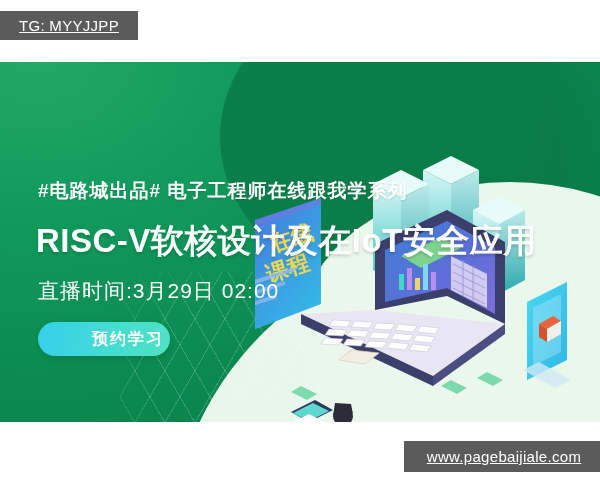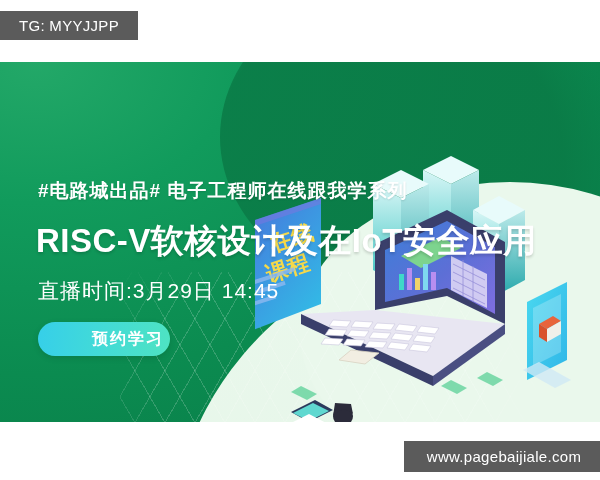--- a/index.html
+++ b/index.html
@@ -18,20 +18,21 @@
   
   .wm-badge {
     position: absolute;
     background: #5b5b5b;
     color: #ffffff;
     font-family: "Liberation Sans", "DejaVu Sans", sans-serif;
     display: flex;
     align-items: center;
     justify-content: center;
     letter-spacing: 0.3px;
+    text-decoration: underline;
   }
   #wm-top {
     left: 0px;
     top: 11px;
     width: 138px;
     height: 29px;
     font-size: 15px;
     justify-content: center;
   }
   #wm-bottom {
@@ -359,18 +360,18 @@
         <polygon points="196,256 212,264 202,270 186,262"></polygon>
         <polygon points="232,248 248,256 238,262 222,254"></polygon>
       </g>
     </svg>
   </div>
 
   <div id="title">RISC-V软核设计及在IoT安全应用</div>
 
   <div id="subtitle">#电路城出品# 电子工程师在线跟我学系列</div>
 
-  <div id="datetime">直播时间:3月29日 14:45</div>
+  <div id="datetime">直播时间:3月29日 02:00</div>
 
   <button id="cta-button">预约学习</button>
 </div>
 
 <div class="wm-badge" id="wm-bottom">www.pagebaijiale.com</div>
 
 </body></html>

